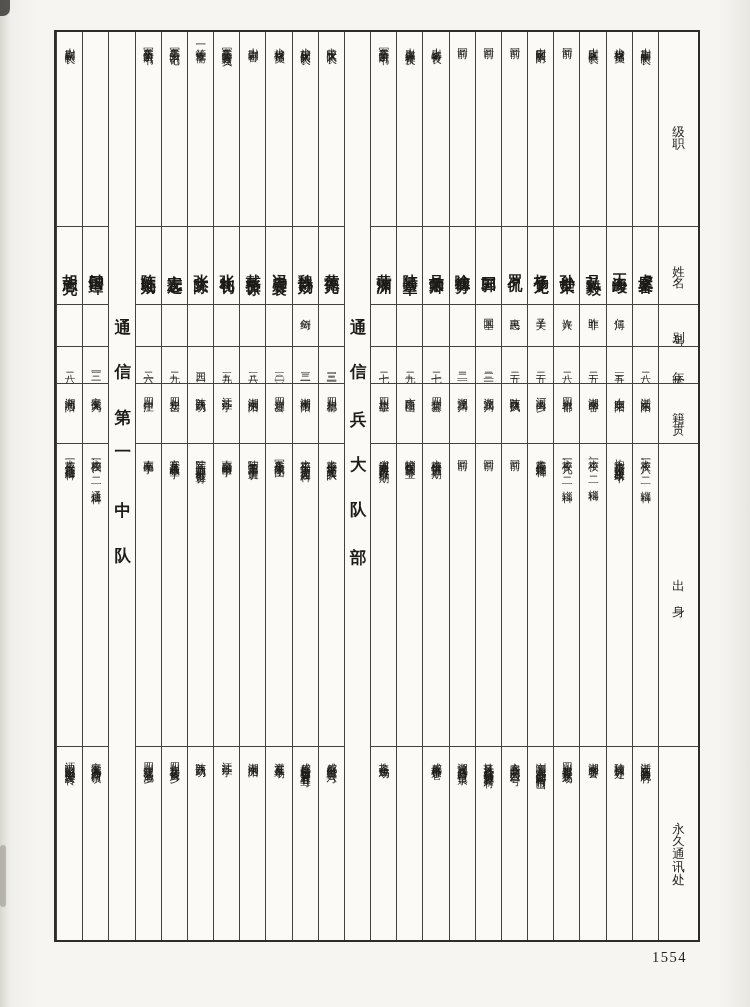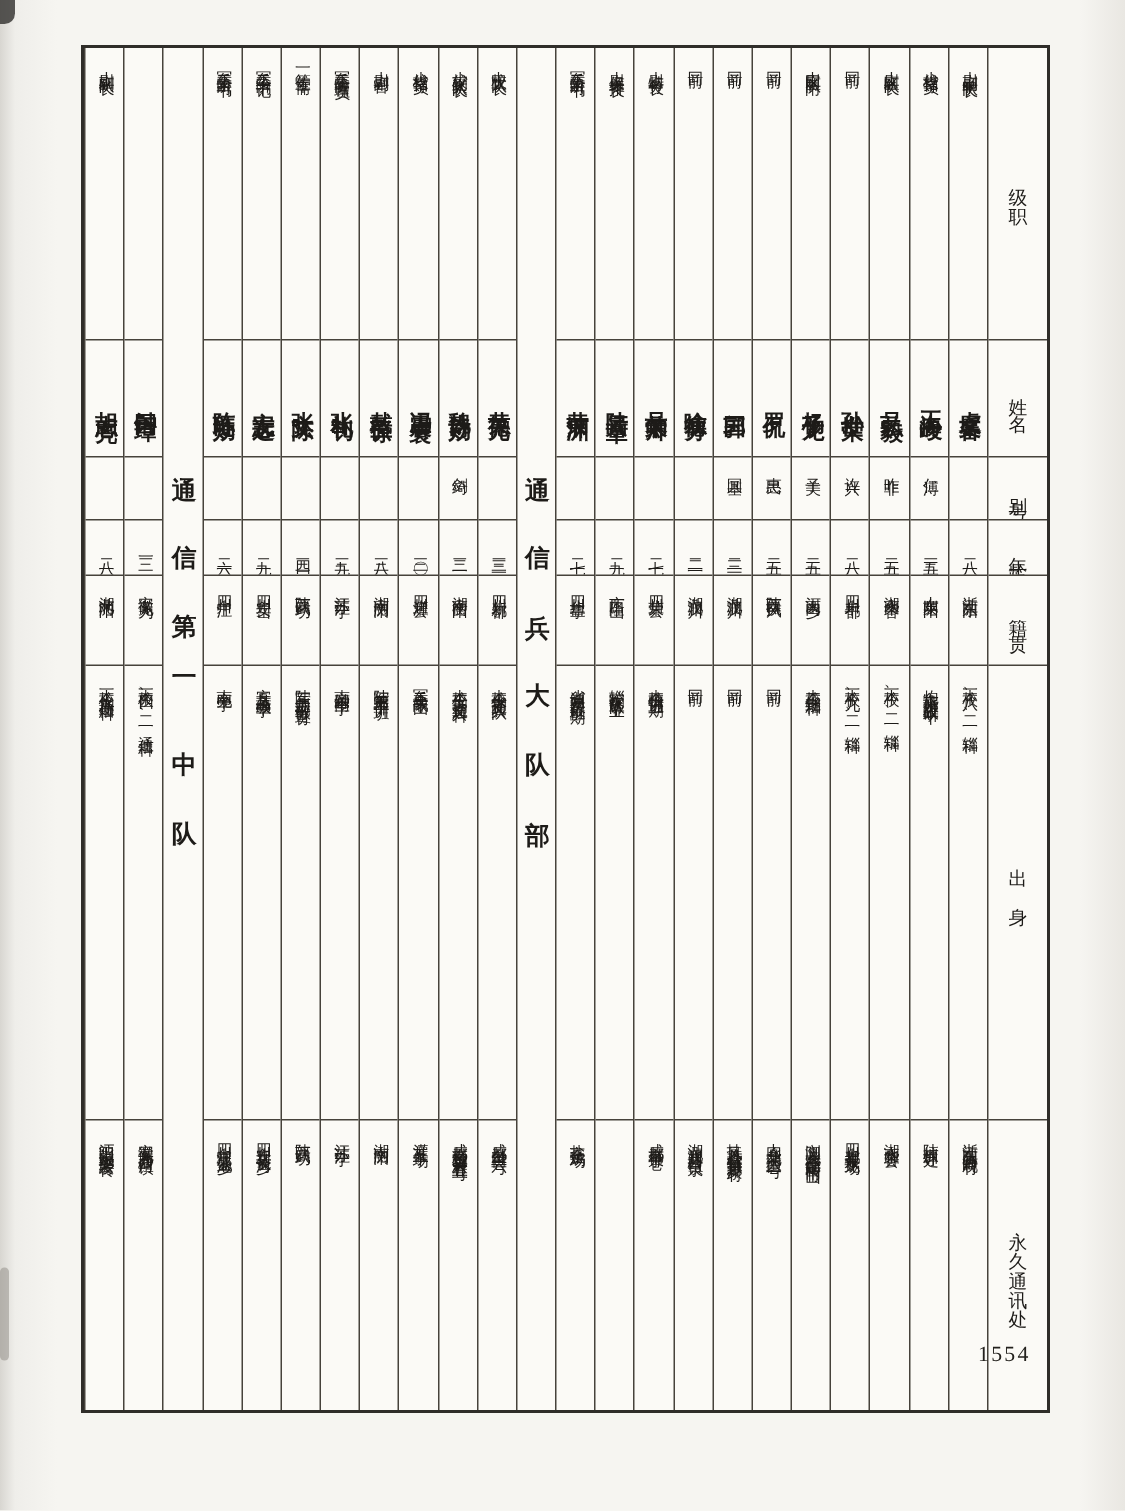--- a/index.html
+++ b/index.html
@@ -59,21 +59,21 @@
   .hd-age .vt{letter-spacing:4px;}
   .hd-native .vt{letter-spacing:12px;}
   .hd-origin .vt{letter-spacing:26px;}
   .hd-address .vt{letter-spacing:13px;}
   
   .section-cell{border-bottom:none;justify-content:center;}
   .section-title{
     font-size:16.5px;font-weight:bold;letter-spacing:46px;margin-top:272px;
   }
   .page-num{
-    position:absolute;left:652px;top:895px;
+    position:absolute;left:652px;top:949px;
     font-size:14.5px;letter-spacing:1.5px;color:#23211d;
   }
 </style>
 </head>
 <body>
 
 <div class="paper"></div>
 <div class="corner-mark"></div>
 <div class="edge-smudge"></div>
 

